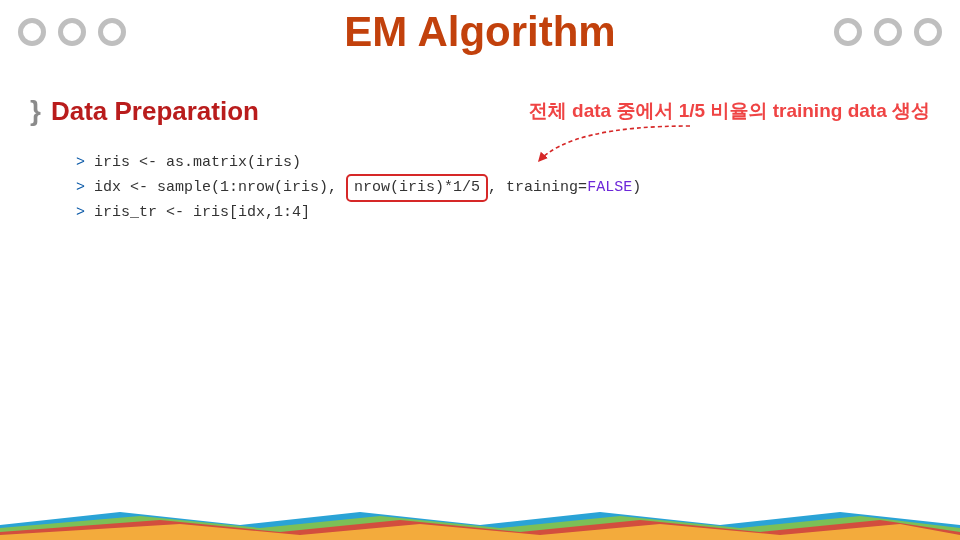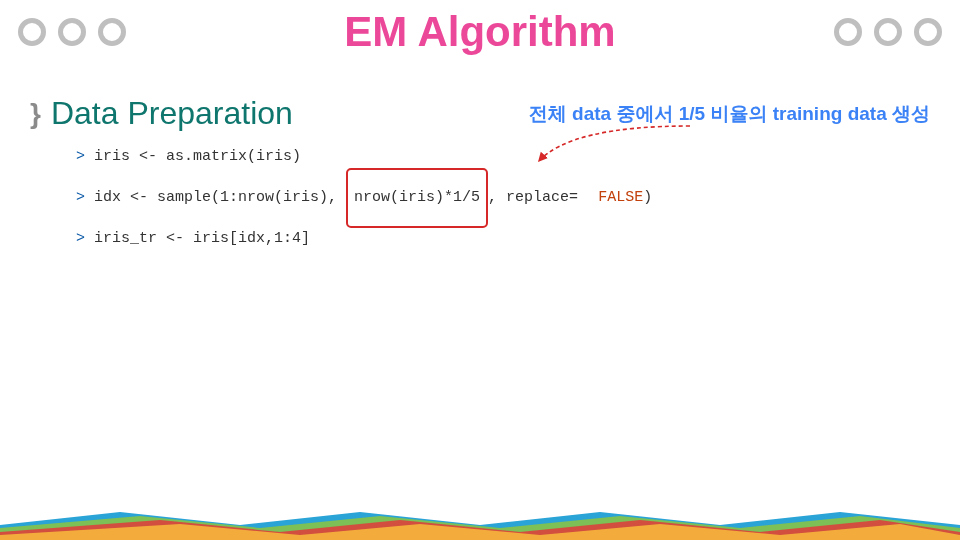--- a/index.html
+++ b/index.html
@@ -5,34 +5,34 @@
   * { margin: 0; padding: 0; box-sizing: border-box; }
   html, body { width: 960px; height: 540px; font-family: Arial, sans-serif; background: #fff; position: relative; overflow: hidden; }
   
   .slide { width: 100%; height: 100%; position: relative; }
   
   .deco-rings { position: absolute; display: flex; gap: 12px; }
   .deco-rings.left { top: 18px; left: 18px; }
   .deco-rings.right { top: 18px; right: 18px; }
   .ring { width: 28px; height: 28px; border: 5px solid #bfbfbf; border-radius: 50%; }
   
-  .title { position: absolute; top: 8px; left: 0; width: 100%; text-align: center; font-size: 42px; font-weight: 700; color: #ec4899; }
+  .title { position: absolute; top: 8px; left: 0; width: 100%; text-align: center; font-size: 42px; font-weight: 700; color: #c2410c; }
   
   .section-row { position: absolute; top: 95px; left: 30px; width: 900px; display: flex; justify-content: space-between; align-items: center; }
   .section-left { display: flex; align-items: center; gap: 10px; }
   .brace { font-size: 28px; color: #8b8b8b; font-weight: bold; }
-  .section-heading { font-size: 32px; font-weight: 400; color: #0f766e; }
-  .annotation { font-size: 19px; font-weight: 700; color: #3b82f6; white-space: nowrap; }
+  .section-heading { font-size: 26px; font-weight: 700; color: #b91c1c; }
+  .annotation { font-size: 19px; font-weight: 700; color: #ef4444; white-space: nowrap; }
   
-  .code-block { position: absolute; top: 146px; left: 76px; font-family: "Consolas","Courier New",monospace; font-size: 15px; line-height: 1.45; color: #333; }
+  .code-block { position: absolute; top: 152px; left: 76px; font-family: "Consolas","Courier New",monospace; font-size: 15px; line-height: 1.45; color: #333; }
   .code-line { white-space: pre; }
   .prompt { color: #0b5aa8; }
-  .kw-false { color: #c2410c; margin-left: 20px; }
+  .kw-false { color: #6d28d9; }
   
-  .highlight-box { border: 2px solid #d62828; border-radius: 5px; padding: 17px 6px; display: inline-block; background: #fff; }
+  .highlight-box { border: 2px solid #d62828; border-radius: 5px; padding: 1px 6px; display: inline-block; background: #fff; }
   
   .arrow-connector { position: absolute; top: 122px; left: 530px; width: 180px; height: 50px; pointer-events: none; }
   
   .footer-bars { position: absolute; bottom: 0; left: 0; width: 100%; height: 50px; }
 </style>
 </head>
 <body>
 <div class="slide">
 
   <div class="deco-rings left">
@@ -60,21 +60,21 @@
     <defs>
       <marker id="arrowhead" markerWidth="8" markerHeight="8" refX="6" refY="3" orient="auto">
         <path d="M0,0 L6,3 L0,6 Z" fill="#d62828"></path>
       </marker>
     </defs>
     <path d="M 160 4 Q 40 4 8 40" stroke="#d62828" stroke-width="1.6" stroke-dasharray="4 3" fill="none" marker-end="url(#arrowhead)"></path>
   </svg>
 
   <div class="code-block">
     <div class="code-line"><span class="prompt">&gt;</span> <span>iris &lt;- as.matrix(iris)</span></div>
-    <div class="code-line"><span class="prompt">&gt;</span> <span>idx &lt;- sample(1:nrow(iris), </span><span class="highlight-box">nrow(iris)*1/5</span><span>, replace=</span><span class="kw-false">FALSE</span><span>)</span></div>
+    <div class="code-line"><span class="prompt">&gt;</span> <span>idx &lt;- sample(1:nrow(iris), </span><span class="highlight-box">nrow(iris)*1/5</span><span>, training=</span><span class="kw-false">FALSE</span><span>)</span></div>
     <div class="code-line"><span class="prompt">&gt;</span> <span>iris_tr &lt;- iris[idx,1:4]</span></div>
   </div>
 
   <svg class="footer-bars" viewBox="0 0 960 50" preserveAspectRatio="none">
     <polygon points="0,35 120,22 240,35 360,22 480,35 600,22 720,35 840,22 960,35 960,50 0,50" fill="#2aa3d6"></polygon>
     <polygon points="0,38 140,26 260,38 380,26 500,38 620,26 740,38 860,26 960,38 960,50 0,50" fill="#8bc53f" opacity="0.85"></polygon>
     <polygon points="0,42 160,30 280,42 400,30 520,42 640,30 760,42 880,30 960,42 960,50 0,50" fill="#e23a3a" opacity="0.85"></polygon>
     <polygon points="0,45 180,34 300,45 420,34 540,45 660,34 780,45 900,34 960,45 960,50 0,50" fill="#f6b63c" opacity="0.9"></polygon>
   </svg>
 

